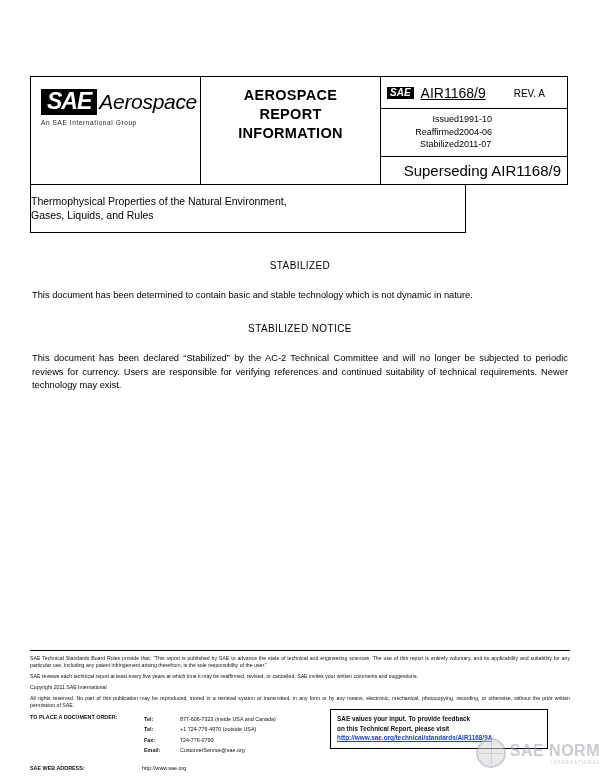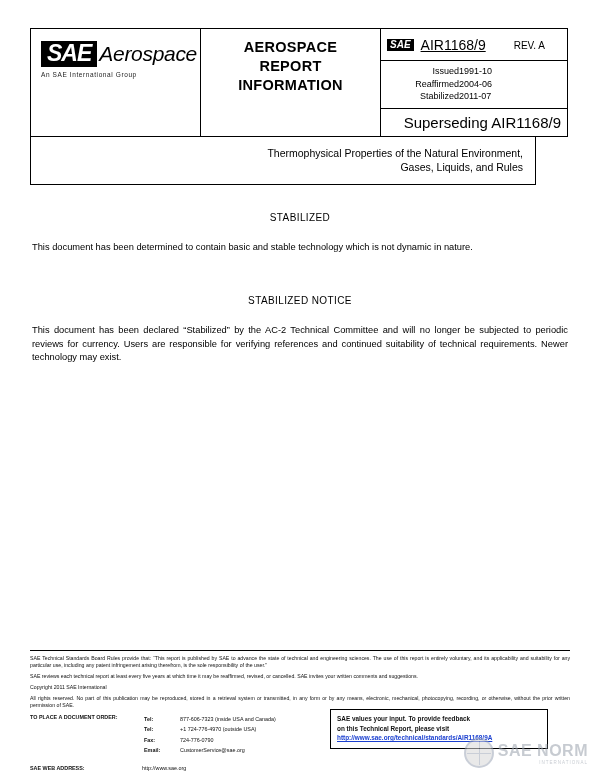--- a/index.html
+++ b/index.html
@@ -24,20 +24,21 @@
     width: 540px;
     height: 720px;
   }
 
   
   .hdr {
     border: 1px solid #000;
     display: flex;
     width: 538px;
     box-sizing: border-box;
+    margin-top: 48px;
   }
   .hdr-logo {
     width: 170px;
     border-right: 1px solid #000;
     box-sizing: border-box;
     padding: 12px 0 6px 10px;
   }
   .sae-wordmark {
     display: inline-block;
     background: #000;
@@ -117,24 +118,24 @@
     padding: 5px 6px 5px 0;
     font-size: 15px;
     text-align: right;
     flex: 1;
   }
 
   
   .subject {
     border: 1px solid #000;
     border-top: none;
-    width: 506px;
-    box-sizing: border-box;
-    text-align: right;
-    padding: 9px 12px 10px 0;
+    width: 436px;
+    box-sizing: border-box;
+    text-align: left;
+    padding: 9px 4px 10px 0;
     font-size: 10.5px;
     line-height: 14px;
   }
 
   
   .body {
     margin-top: 26px;
     font-size: 9.5px;
     line-height: 13px;
   }
@@ -201,21 +202,21 @@
     margin-top: 7px;
     display: flex;
     font-size: 5.4px;
     line-height: 8px;
   }
   .web-lbl { width: 112px; font-weight: bold; }
 
   
   .watermark {
     position: absolute;
-    right: 12px;
+    right: 0;
     bottom: 8px;
     display: flex;
     align-items: center;
     opacity: 0.55;
     pointer-events: none;
   }
   .wm-globe {
     width: 26px; height: 26px;
     border-radius: 50%;
     background: #d8d8d8;
@@ -293,21 +294,21 @@
 
     <div class="subject">
       <div>Thermophysical Properties of the Natural Environment,</div>
       <div>Gases, Liquids, and Rules</div>
     </div>
 
     <div class="body">
       <div class="ctr-head">STABILIZED</div>
       <p class="para">This document has been determined to contain basic and stable technology which is not dynamic in nature.</p>
 
-      <div class="ctr-head" style="margin-top:40px;text-align:center;">STABILIZED NOTICE</div>
+      <div class="ctr-head" style="margin-top:20px;text-align:center;">STABILIZED NOTICE</div>
       <p class="para">This document has been declared “Stabilized” by the AC-2 Technical Committee and will no longer be subjected to periodic reviews for currency.  Users are responsible for verifying references and continued suitability of technical requirements.  Newer technology may exist.</p>
     </div>
   </div>
 
   <div class="footer">
     <hr>
     <p>SAE Technical Standards Board Rules provide that: “This report is published by SAE to advance the state of technical and engineering sciences.  The use of this report is entirely voluntary, and its applicability and suitability for any particular use, including any patent infringement arising therefrom, is the sole responsibility of the user.”</p>
     <p>SAE reviews each technical report at least every five years at which time it may be reaffirmed, revised, or cancelled. SAE invites your written comments and suggestions.</p>
     <p>Copyright 2011 SAE International</p>
     <p>All rights reserved. No part of this publication may be reproduced, stored in a retrieval system or transmitted, in any form or by any means, electronic, mechanical, photocopying, recording, or otherwise, without the prior written permission of SAE.</p>

